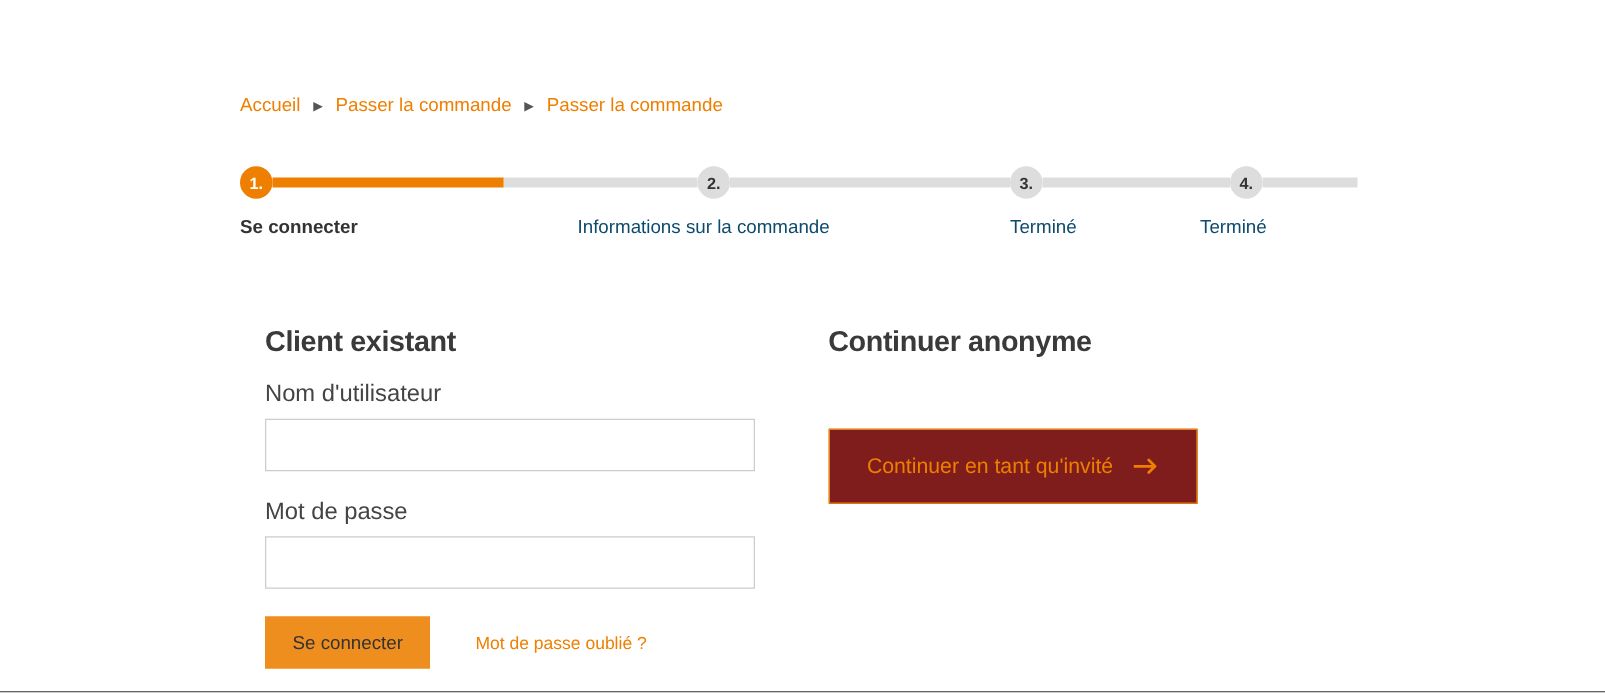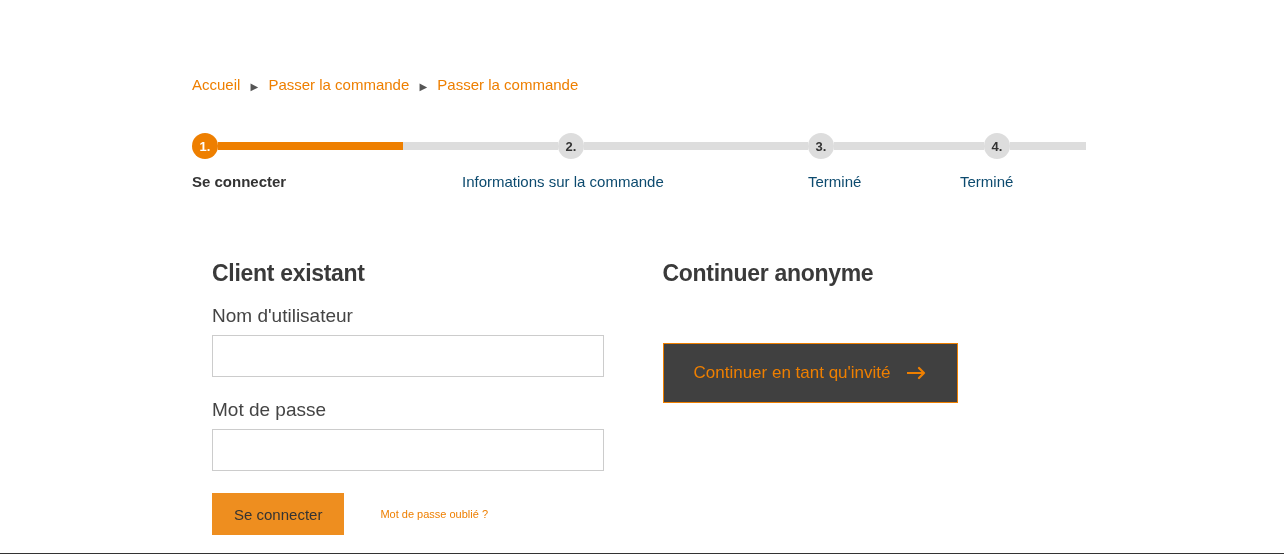--- a/index.html
+++ b/index.html
@@ -126,30 +126,30 @@
     color: #333;
     border: none;
     height: 42px;
     padding: 0 22px;
     font-size: 15px;
     cursor: pointer;
   }
   .forgot-link {
     color: #ee7f00;
     text-decoration: none;
-    font-size: 11px;
+    font-size: 14px;
   }
 
   
   .btn-outline {
     display: inline-flex;
     align-items: center;
     gap: 16px;
     border: 1px solid #ee7f00;
-    background: #404040;
+    background: #7f1d1d;
     color: #ee7f00;
     height: 60px;
     padding: 0 30px;
     font-size: 17px;
     cursor: pointer;
     margin-top: 38px;
   }
   .arrow-icon {
     display: inline-flex;
   }

